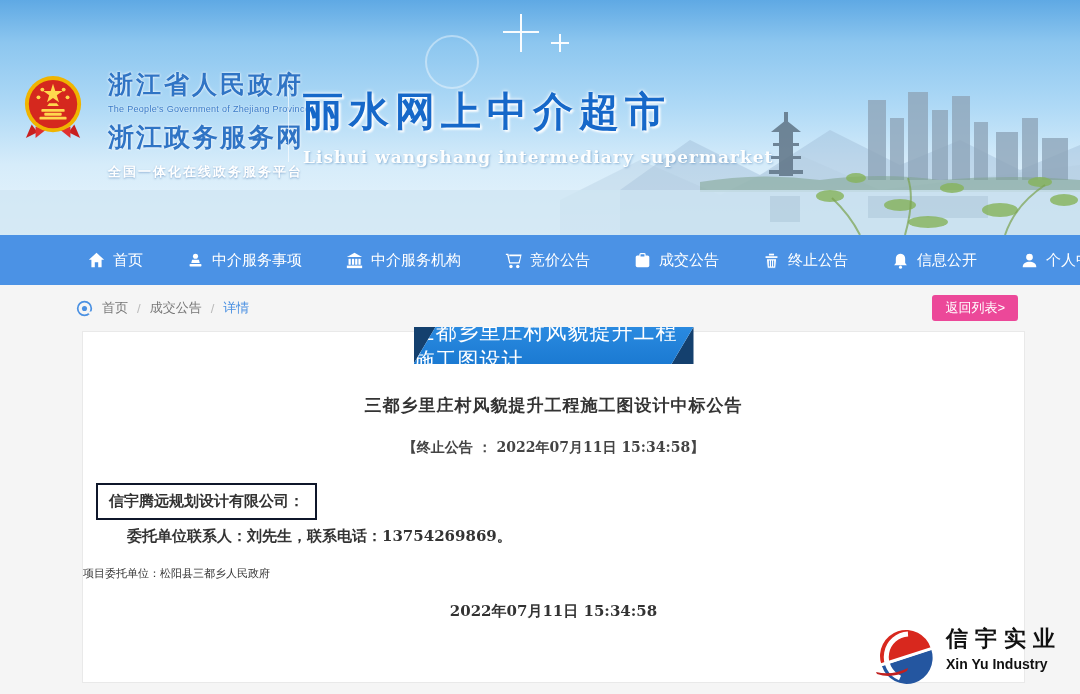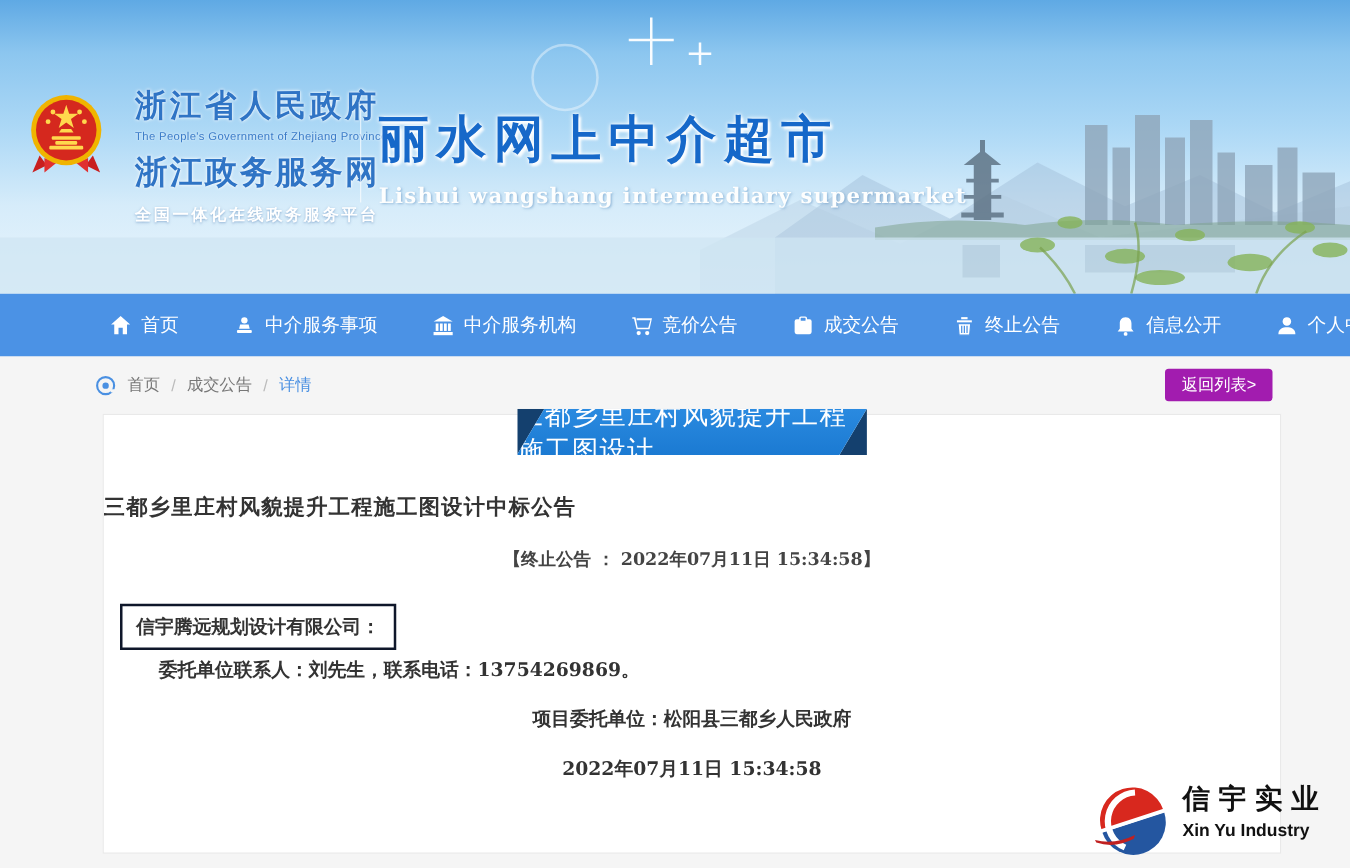--- a/index.html
+++ b/index.html
@@ -36,44 +36,44 @@
               cursor:pointer; white-space:nowrap; text-decoration:none; }
   .nav-item svg { width:17px; height:17px; fill:#fff; }
 
   
   .crumb-row { position:relative; width:1080px; height:46px; display:flex; align-items:center; }
   .crumb { display:flex; align-items:center; gap:9px; margin-left:76px; font-size:13px; color:#888; }
   .crumb .sep { color:#bbb; }
   .crumb .link { color:#777; cursor:pointer; }
   .crumb .current { color:#4a90e2; }
   .crumb-icon { width:17px; height:17px; }
-  .back-btn { position:absolute; right:62px; top:10px; background:#a21caf; color:#fff; font-size:13px;
+  .back-btn { position:absolute; right:62px; top:10px; background:#ec4899; color:#fff; font-size:13px;
               padding:4px 13px; border:none; border-radius:3px; cursor:pointer; }
 
   
   .card { position:relative; margin:0 auto; width:943px; margin-left:82px;
           background:#fff; border:1px solid #e9e9e9; height:352px; padding-top:0; }
   .ribbon-wrap { position:relative; width:280px; height:37px; margin:-5px auto 0 auto; }
   .ribbon-fold-l { position:absolute; left:0; top:0; width:22px; height:37px; background:#14406e;
                    clip-path:polygon(0 0, 100% 0, 0 100%); }
   .ribbon-fold-r { position:absolute; right:0; bottom:0; width:22px; height:37px; background:#14406e;
                    clip-path:polygon(100% 0, 100% 100%, 0 100%); }
   .ribbon { position:absolute; inset:0; background:linear-gradient(180deg,#2a8ae0,#1b7ad2);
             clip-path:polygon(22px 0, 100% 0, calc(100% - 22px) 100%, 0 100%);
             display:flex; align-items:center; justify-content:center;
             color:#fff; font-size:21px; letter-spacing:1px; }
   .doc { font-family:"DejaVu Serif", serif; color:#333; }
-  .doc-title { text-align:left; font-size:17px; font-weight:bold; margin-top:30px; letter-spacing:1px; }
+  .doc-title { text-align:center; font-size:17px; font-weight:bold; margin-top:30px; letter-spacing:1px; }
   .doc-publish { text-align:center; font-size:14px; font-weight:bold; margin-top:22px; color:#444; }
   .doc-recipient { display:inline-block; margin:26px 0 0 13px; border:2px solid #0f172a;
                    padding:7px 11px; font-size:15px; font-weight:bold; }
   .doc-para { margin:9px 14px 0 14px; font-size:15px; font-weight:bold; line-height:33px;
               text-indent:2em; text-align:justify; }
   .doc-contact { margin:0 14px; font-size:15px; font-weight:bold; line-height:33px; text-indent:2em; }
-  .doc-client { text-align:center; font-size:15px; font-weight:bold; margin-top:13px; }
+  .doc-client { font-size:11px; font-weight:normal; margin-top:13px; }
   .doc-date { text-align:center; font-size:15px; font-weight:bold; margin-top:21px; }
 
   
   .watermark { position:absolute; right:18px; bottom:6px; display:flex; align-items:flex-start; gap:8px; }
   .wm-text .cn { font-size:22px; font-weight:bold; color:#111; letter-spacing:7px; white-space:nowrap; }
   .wm-text .en { font-size:14px; font-weight:bold; color:#111; margin-top:2px; white-space:nowrap; }
 </style>
 </head>
 <body>
 

